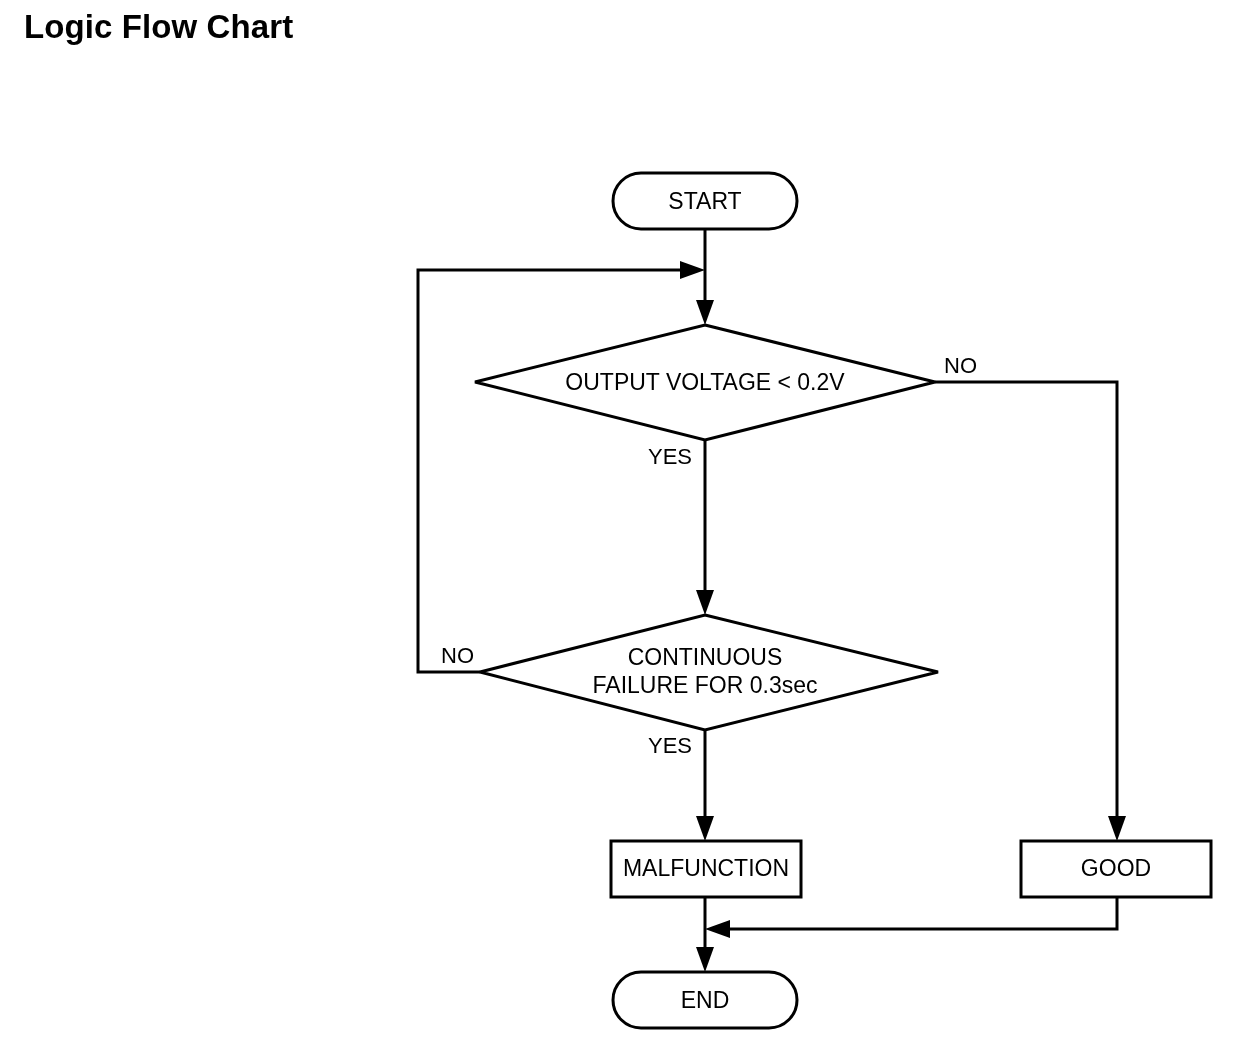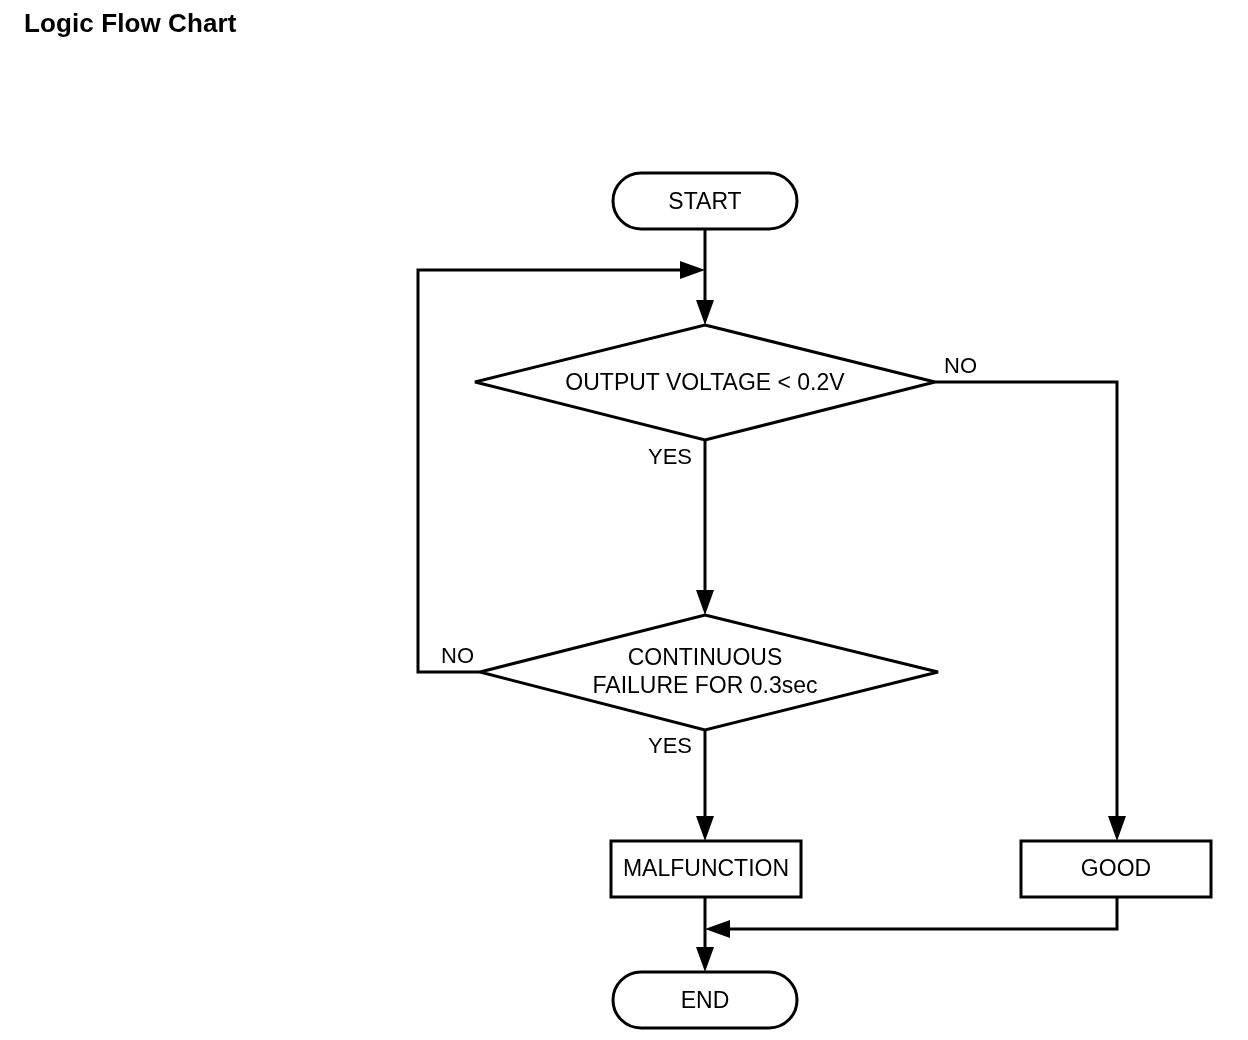--- a/index.html
+++ b/index.html
@@ -12,21 +12,21 @@
     height: 1040px;
     font-family: "Liberation Sans", sans-serif;
     color: #000000;
     overflow: hidden;
     position: relative;
   }
   #chart-title {
     position: absolute;
     left: 24px;
     top: 8px;
-    font-size: 26px;
+    font-size: 33px;
     font-weight: bold;
     letter-spacing: 0.1px;
     white-space: nowrap;
   }
   #flow-canvas {
     position: absolute;
     left: 0;
     top: 0;
     width: 1248px;
     height: 1040px;

